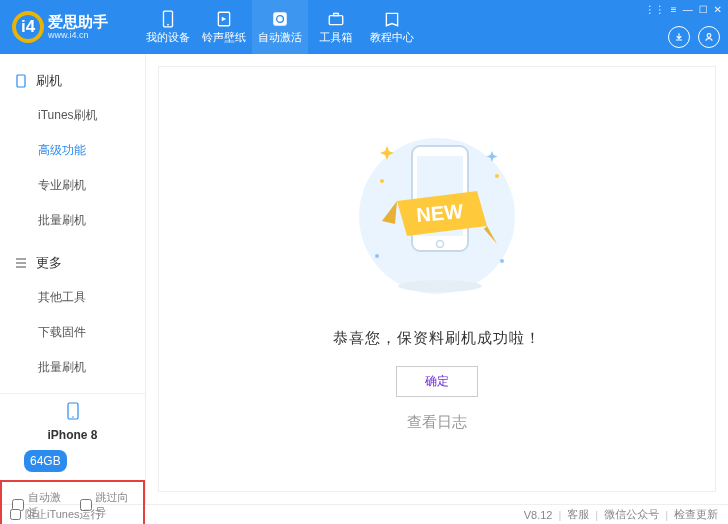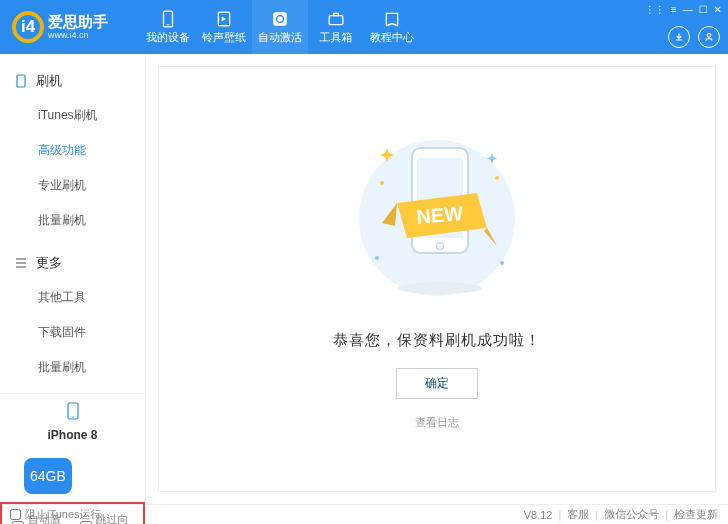--- a/index.html
+++ b/index.html
@@ -32,31 +32,31 @@
     .sb-header svg { width: 14px; height: 14px; }
     .sb-item { padding: 9px 0 9px 38px; font-size: 12px; color: #555; cursor: pointer; }
     .sb-item.active { color: #2b8bef; }
     
     .sidebar-bottom { border-top: 1px solid #f0f0f0; }
     .mode-row { display: flex; align-items: center; gap: 8px; padding: 10px 14px; border-bottom: 1px solid #f0f0f0; }
     .mode-row svg { width: 16px; height: 16px; }
     .spin { color: #2b8bef; }
     .device-row { display: flex; align-items: center; gap: 8px; padding: 8px 14px; flex-direction: column; }
     .device-row svg { width: 14px; height: 18px; }
-    .badge { background: #2b8bef; color: #fff; font-size: 14px; padding: 10px 6px; border-radius: 8px; margin-left: 24px; display: inline-block; margin-top: 8px; margin-bottom: 8px; }
+    .badge { background: #2b8bef; color: #fff; font-size: 12px; padding: 4px 6px; border-radius: 8px; margin-left: 24px; display: inline-block; margin-top: 0; margin-bottom: 8px; }
     .checks { border: 2px solid #e44040; padding: 8px 10px; display: flex; gap: 14px; }
     .chk { display: flex; align-items: center; gap: 4px; color: #888; font-size: 11px; }
     .chk input { width: 12px; height: 12px; }
     
     
     .main { flex: 1; display: flex; flex-direction: column; align-items: center; justify-content: center; margin: 12px; border: 1px solid #eee; background: #fff; }
     .illus { position: relative; }
     .success-text { margin-top: 20px; font-size: 15px; color: #333; letter-spacing: 1px; }
-    .ok-btn { margin-top: 18px; padding: 6px 28px; border: 1px solid #ccc; background: #fff; cursor: pointer; font-size: 12px; color: #0c4a6e; }
-    .log-link { margin-top: 16px; color: #999; font-size: 11px; cursor: pointer; }
+    .ok-btn { margin-top: 18px; padding: 6px 28px; border: 1px solid #ccc; background: #fff; cursor: pointer; font-size: 12px; color: #6d28d9; }
+    .log-link { margin-top: 16px; color: #999; font-size: 15px; cursor: pointer; }
     
     
     .footer { height: 20px; border-top: 1px solid #eee; display: flex; align-items: center; padding: 0 10px; font-size: 11px; color: #888; }
     .footer .fchk { display: flex; align-items: center; gap: 4px; }
     .footer .right { margin-left: auto; display: flex; align-items: center; gap: 6px; }
     .sep { color: #ccc; }
   </style>
 </head>
 <body>
 

